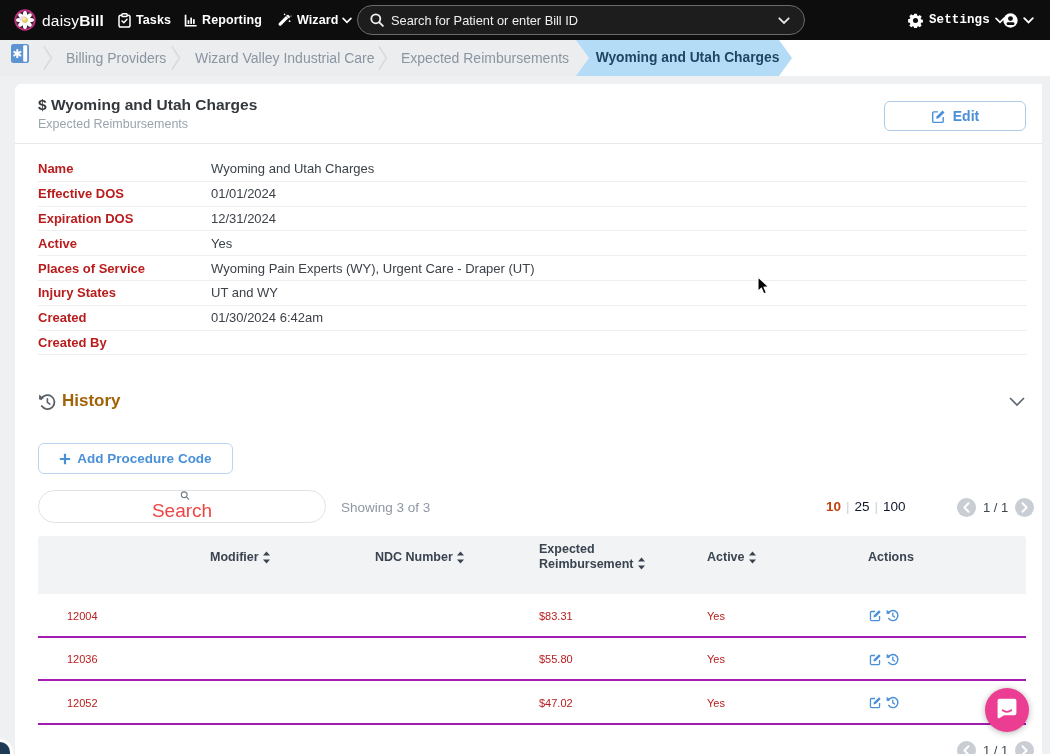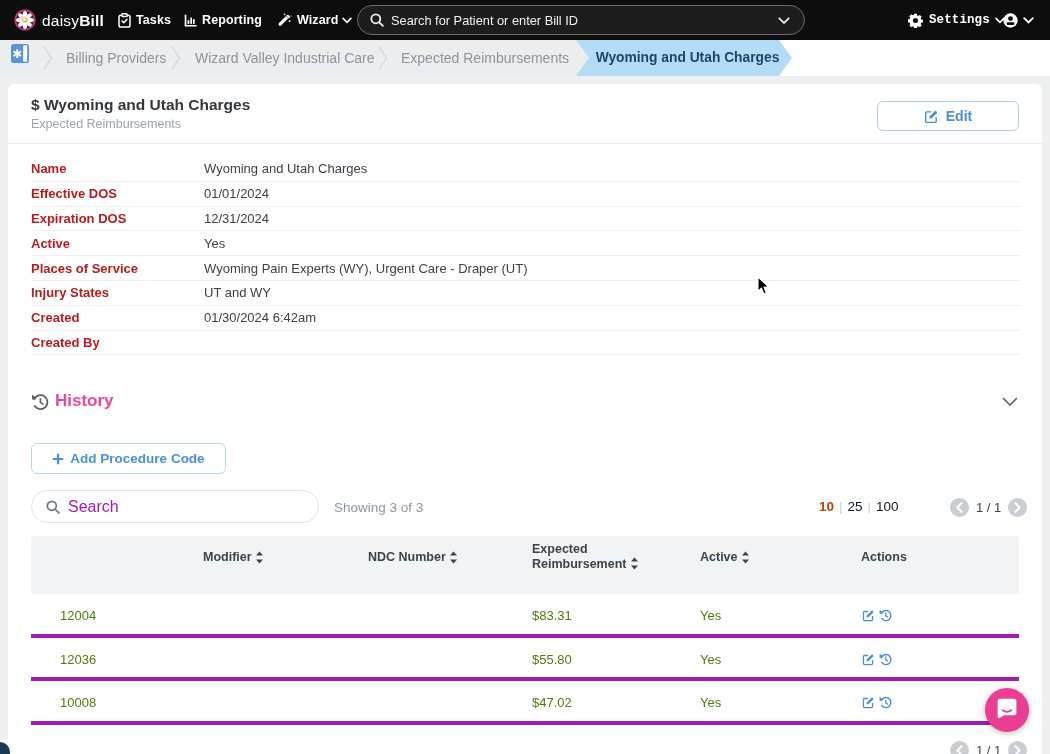--- a/index.html
+++ b/index.html
@@ -17,48 +17,48 @@
 #crumbbar { position:absolute; left:0; top:40px; width:1050px; height:36px; background:#fff; }
 #crumbgray { position:absolute; left:0; top:0; width:590px; height:36px; background:#ebedef;
   clip-path:polygon(0 0, 577px 0, 590px 18px, 577px 36px, 0 36px); }
 .sep { position:absolute; top:0; }
 .crumb { position:absolute; top:0; height:36px; line-height:36px; font-size:14px; color:#8a95a1; }
 #bluecrumb { position:absolute; left:576px; top:0; width:216px; height:36px; background:#b5dcf6;
   clip-path:polygon(13px 18px, 0 0, 203px 0, 216px 18px, 203px 36px, 0 36px);
   text-align:center; line-height:36px; font-size:13.8px; font-weight:700; color:#1f4565; padding-left:7px; }
 #homeicon { position:absolute; left:11px; top:4px; }
 
-#card { position:absolute; left:8px; top:84px; width:1034px; height:670px; background:#fff; border-radius:6px 6px 0 0; }
+#card { position:absolute; left:15px; top:84px; width:1034px; height:670px; background:#fff; border-radius:6px 6px 0 0; }
 #h1 { position:absolute; left:23px; top:12px; font-size:15.5px; font-weight:700; color:#33383d; }
 #h1sub { position:absolute; left:23px; top:33px; font-size:12.5px; color:#9aa4ae; }
 #editbtn { position:absolute; left:869px; top:17px; width:142px; height:30px; border:1px solid #aecbe6; border-radius:6px; background:#fff; color:#4a90d9; font-size:14px; font-weight:700; display:flex; align-items:center; justify-content:center; gap:7px; }
 #hdrline { position:absolute; left:0; top:59px; width:1034px; height:1px; background:#e7eaec; }
 
 #details { position:absolute; left:23px; top:73px; width:989px; }
 #details .row { height:24.8px; border-bottom:1px solid #edeff1; display:flex; align-items:center; font-size:13px; color:#3b4249; }
 #details .lbl { width:173px; font-weight:700; color:#b91c1c; }
 
 #histicon { position:absolute; left:23px; top:309px; }
-#histtitle { position:absolute; left:47px; top:307px; font-size:17px; font-weight:700; color:#ec4899; }
+#histtitle { position:absolute; left:47px; top:307px; font-size:17px; font-weight:700; color:#a16207; }
 #histchev { position:absolute; left:994px; top:313px; }
 #addbtn { position:absolute; left:23px; top:359px; width:195px; height:31px; border:1px solid #b9d6ee; border-radius:6px; background:#fff; color:#4a90d9; font-size:13.5px; font-weight:700; display:flex; align-items:center; justify-content:center; gap:6px; }
 
-#tsearch { position:absolute; left:23px; top:406px; width:288px; height:33px; border:1px solid #dfe3e7; border-radius:16.5px; display:flex; align-items:center; color:#a21caf; font-size:16px; }
+#tsearch { position:absolute; left:23px; top:406px; width:288px; height:33px; border:1px solid #dfe3e7; border-radius:16.5px; display:flex; align-items:center; color:#ef4444; font-size:19px;flex-direction:column; }
 #tsearch .mag { margin-left:14px; margin-right:8px; }
 #showing { position:absolute; left:326px; top:416px; font-size:13.5px; color:#8e98a3; }
 #pagesize { position:absolute; left:811px; top:415px; font-size:13.5px; color:#c7cdd3; font-weight:700; }
 #pagesize .cur { color:#c2410c; } #pagesize i { font-style:normal; font-weight:400; margin:0 5px; color:#ccd2d8; }
 #pagesize a { color:#0f172a; font-weight:400; }
 .pager { position:absolute; display:flex; align-items:center; gap:7px; font-size:13px; color:#3d4852; }
 .pcirc { width:19px; height:19px; border-radius:50%; background:#c9ced4; display:flex; align-items:center; justify-content:center; }
 
 #thead { position:absolute; left:23px; top:452px; width:988px; height:58px; background:#f1f3f4; border-radius:3px 3px 0 0; font-size:12.5px; font-weight:700; color:#3a4450; }
 #thead .hc { position:absolute; top:0; height:42px; display:flex; align-items:center; }
 #thead .hc.wrap { line-height:15px; align-items:center; }
-.trow { position:absolute; left:23px; width:988px; height:43.5px; border-bottom:4px solid #a21caf; font-size:13px; color:#4d7c0f; }
+.trow { position:absolute; left:23px; width:988px; height:43.5px; border-bottom:2px solid #a21caf; font-size:11px; color:#b91c1c; }
 .trow .tc { position:absolute; top:0; height:43px; display:flex; align-items:center; }
 
 #intercom { position:absolute; left:985px; top:688px; width:44px; height:44px; border-radius:50%; background:#eb3d92; box-shadow:0 1px 6px rgba(0,0,0,.3); display:flex; align-items:center; justify-content:center; }
 #cornerbox { position:absolute; left:-30px; top:742px; width:40px; height:40px; background:#1d3a57; border-radius:0 10px 0 0; box-shadow:0 0 0 3px rgba(255,255,255,.9); }
 #scrollgutter { position:absolute; left:1042px; top:76px; width:8px; height:678px; background:#eef0f1; }
 </style>
 </head>
 <body>
 
 <div id="nav">
@@ -293,21 +293,21 @@
         <path d="M12.3 1.6l2.1 2.1-6.2 6.2-2.7.6.6-2.7z" fill="#4a90d9"></path>
       </svg>
       <svg width="13" height="13" viewBox="0 0 18 18" fill="none" stroke="#4a90d9" stroke-width="2">
         <path d="M3.1 6.2A7 7 0 113.7 13.1" stroke-linecap="round"></path>
         <path d="M6.3 5.6L0.8 6.8 1.0 1.2z" fill="#4a90d9" stroke="none"></path>
         <path d="M9.4 5.6V9.4l2.5 1.7" stroke-width="1.8" stroke-linecap="round"></path>
       </svg>
     </div>
   </div>
   <div class="trow" style="top:597px;">
-    <div class="tc" style="left:29px;">10008</div>
+    <div class="tc" style="left:29px;">12052</div>
     <div class="tc" style="left:501px;">$47.02</div>
     <div class="tc" style="left:669px;">Yes</div>
     <div class="tc acticons" style="left:831px; gap:4px;">
       <svg width="13" height="13" viewBox="0 0 16 16">
         <path d="M13 8.6v4.4a1.3 1.3 0 01-1.3 1.3H3.1a1.3 1.3 0 01-1.3-1.3V4.4a1.3 1.3 0 011.3-1.3h4.4" fill="none" stroke="#4a90d9" stroke-width="1.6"></path>
         <path d="M12.3 1.6l2.1 2.1-6.2 6.2-2.7.6.6-2.7z" fill="#4a90d9"></path>
       </svg>
       <svg width="13" height="13" viewBox="0 0 18 18" fill="none" stroke="#4a90d9" stroke-width="2">
         <path d="M3.1 6.2A7 7 0 113.7 13.1" stroke-linecap="round"></path>
         <path d="M6.3 5.6L0.8 6.8 1.0 1.2z" fill="#4a90d9" stroke="none"></path>

